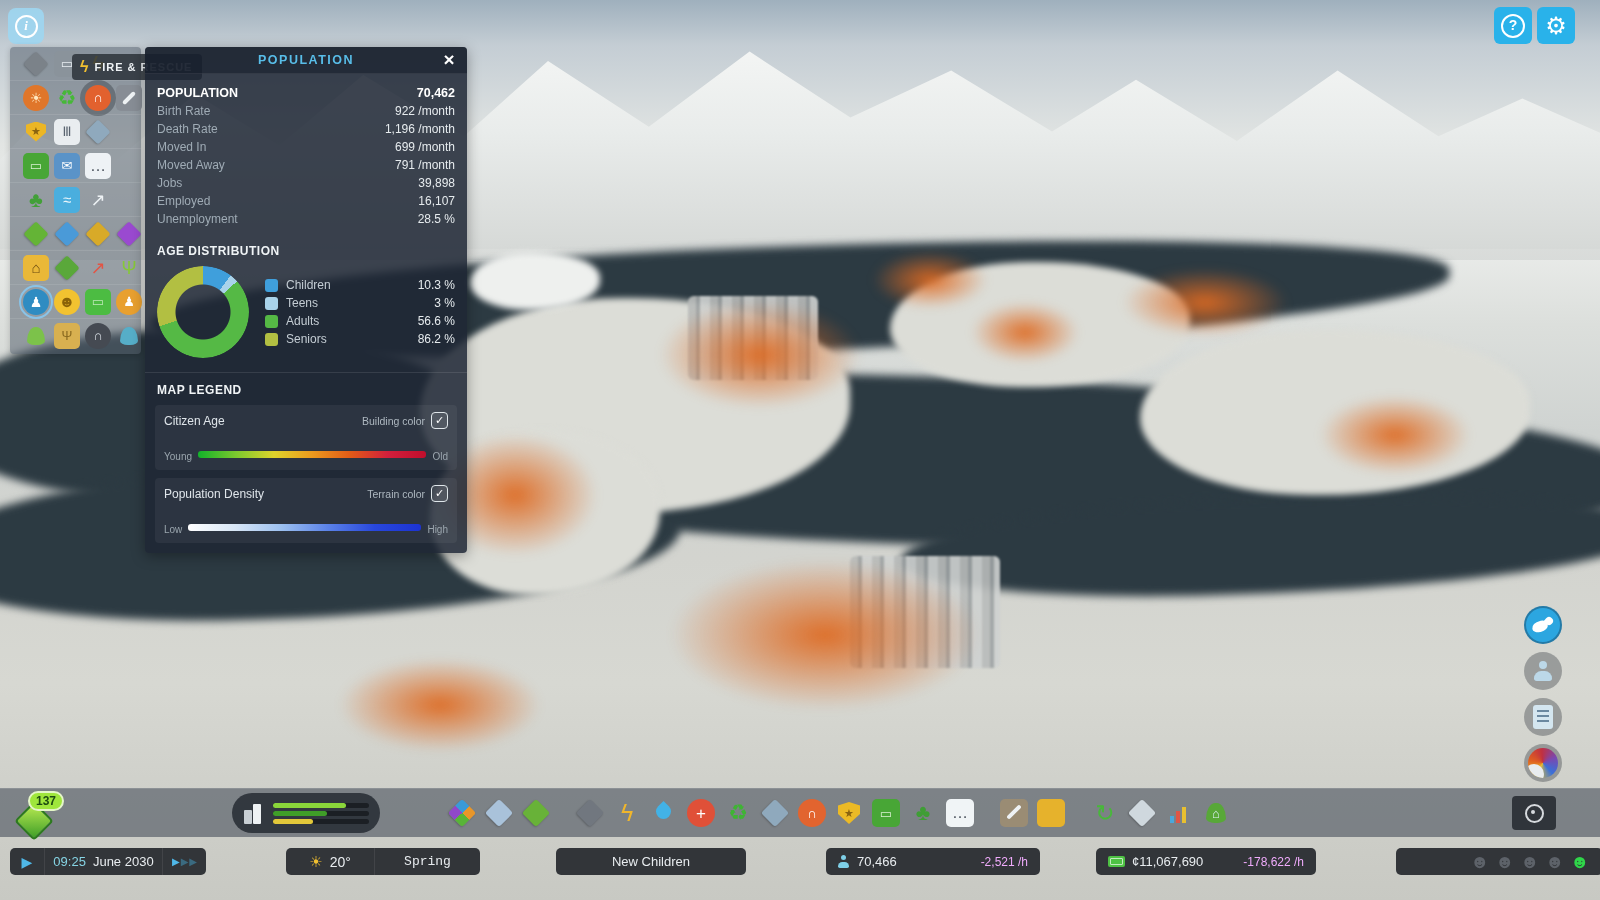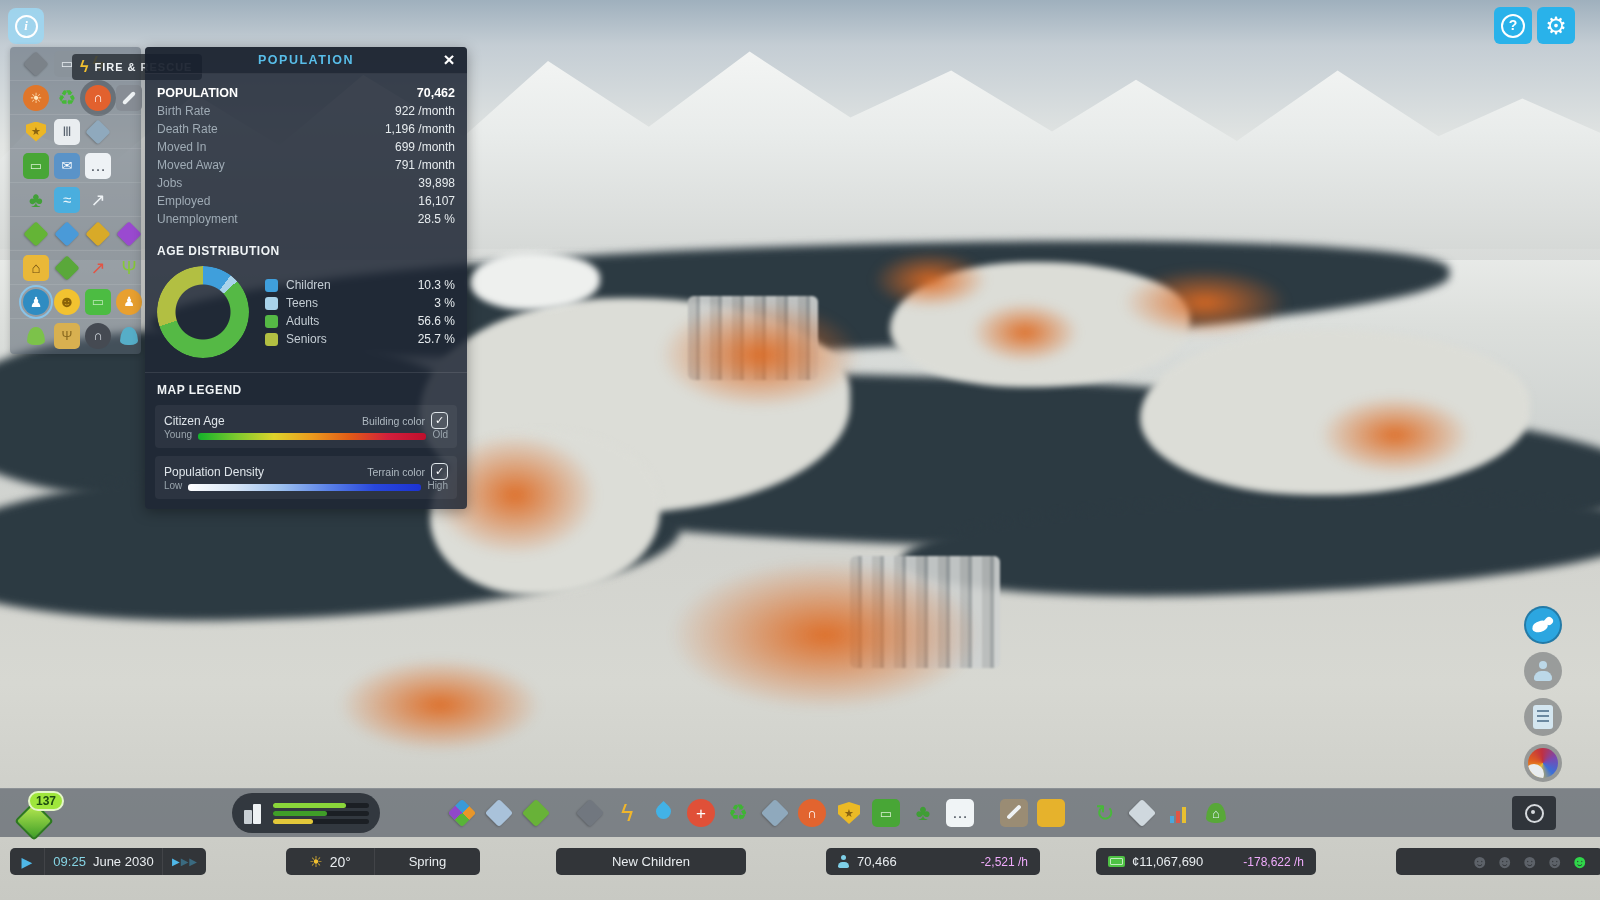--- a/index.html
+++ b/index.html
@@ -107,21 +107,21 @@
   .al-chip{width:13px;height:13px;border-radius:3px;margin-right:8px;flex:0 0 auto;}
   .al-label{flex:1;color:#c4cdd4;}
   .al-value{color:#e6ebee;}
   .pp-divider{border-top:1px solid rgba(255,255,255,.10);margin-top:10px;}
   .legend-block{margin:8px 10px 0;background:rgba(255,255,255,.055);border-radius:4px;padding:7px 9px 8px;}
   .lb-top{display:flex;align-items:center;}
   .lb-name{flex:1;color:#dfe5ea;font-size:12px;}
   .lb-toggle{color:#aeb8c0;font-size:10.5px;margin-right:6px;}
   .lb-check{width:15px;height:15px;border:1.5px solid #dfe6ea;border-radius:4px;background:rgba(255,255,255,.08);
     color:#fff;font-size:11px;line-height:15px;text-align:center;flex:0 0 auto;}
-  .lb-bar-row{display:flex;align-items:flex-end;margin-top:0;}
+  .lb-bar-row{display:flex;align-items:flex-start;margin-top:22px;}
   .lb-left,.lb-right{font-size:10px;color:#9aa5ad;flex:0 0 auto;}
   .lb-bar{flex:1;height:7px;border-radius:3px;margin:0 6px;}
   
   .side-stack{position:absolute;left:1524px;top:606px;width:40px;display:flex;flex-direction:column;gap:8px;z-index:5;}
   .side-stack button{width:38px;height:38px;border-radius:50%;background:rgba(40,46,54,.35);
     display:flex;align-items:center;justify-content:center;}
   .chirp-btn{background:#2ca6e0 !important;border:2px solid rgba(20,40,60,.35);}
   .bird{position:relative;width:24px;height:20px;display:block;}
   .bird::before{content:"";position:absolute;left:1px;top:6px;width:16px;height:11px;background:#fff;
     border-radius:60% 40% 55% 45%;transform:rotate(-12deg);}
@@ -173,21 +173,21 @@
   .sec + .sec{border-left:1px solid rgba(255,255,255,.08);}
   .time-pill{left:10px;width:196px;}
   .playbtn{width:34px;}
   .tri{color:#4fb8e8;font-size:14px;line-height:1;}
   .datesec{flex:1;gap:7px;}
   .time{color:#86d4e4;}
   .ffbtn{width:44px;gap:1px;}
   .ch{font-size:10px;line-height:1;}
   .c1{color:#4fb8e8;} .c2,.c3{color:#3a6a80;}
   .weather-pill{left:286px;width:194px;}
-  .wsec1{width:88px;gap:7px;} .wsec2{flex:1;}
+  .wsec1{width:88px;gap:7px;} .wsec2{flex:1;font-family:Liberation Mono, monospace;}
   .sung{color:#f2c030;font-size:15px;line-height:1;}
   .temp{font-size:14px;}
   .city-pill{left:556px;width:190px;justify-content:center;}
   .pop-pill{left:826px;width:190px;padding:0 12px;gap:8px;}
   .money-pill{left:1096px;width:196px;padding:0 12px;gap:7px;}
   .spacer{flex:1;}
   .trend{color:#f0abfc;font-size:12px;}
   .person-s{position:relative;width:11px;height:13px;display:block;flex:0 0 auto;}
   .person-s::before{content:"";position:absolute;left:3px;top:0;width:5px;height:5px;border-radius:50%;background:#7fd0e8;}
   .person-s::after{content:"";position:absolute;left:0;bottom:0;width:11px;height:6px;border-radius:5px 5px 2px 2px;background:#7fd0e8;}
@@ -395,21 +395,21 @@
             <span class="al-value">3 %</span>
           </div>
           <div class="al-row">
             <span class="al-chip" style="background: rgb(85, 185, 69);"></span>
             <span class="al-label">Adults</span>
             <span class="al-value">56.6 %</span>
           </div>
           <div class="al-row">
             <span class="al-chip" style="background: rgb(178, 191, 66);"></span>
             <span class="al-label">Seniors</span>
-            <span class="al-value">25.7 %</span>
+            <span class="al-value">86.2 %</span>
           </div>
         </div>
     </div>
     <div class="pp-divider"></div>
     <div class="pp-sec-title">MAP LEGEND</div>
 
     <div class="legend-block">
       <div class="lb-top">
         <span class="lb-name">Citizen Age</span>
         <span class="lb-toggle">Building color</span>

